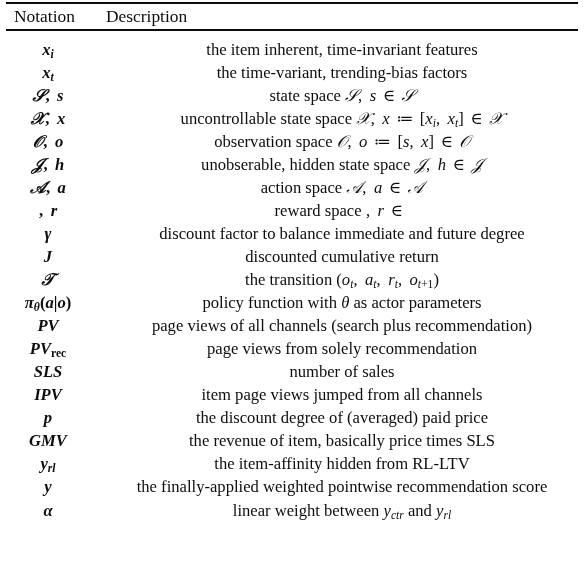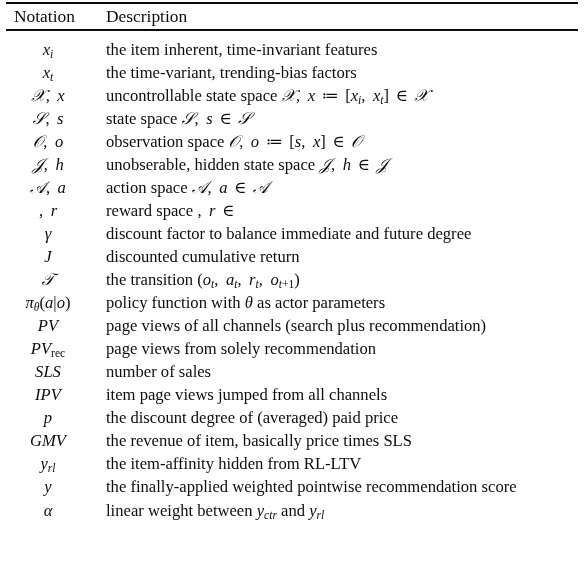--- a/index.html
+++ b/index.html
@@ -56,23 +56,24 @@
 
   .body-row td {
     font-size: 16.6px;
     line-height: 23.05px;
     height: 23.05px;
     white-space: nowrap;
   }
   .cell-notation {
     text-align: center;
     padding-right: 12px !important;
+    font-weight: bold;
   }
   .cell-desc {
-    text-align: left;
+    text-align: center;
     padding-left: 4px !important;
   }
 
   .gap-top    { height: 7px; }
   .gap-bottom { height: 6px; }
 
   
   .mi {            
     font-style: italic;
     font-family: "Liberation Serif", "DejaVu Serif", serif;
@@ -131,30 +132,30 @@
         <td class="cell-notation"><span class="mi">x</span><sub class="mi">i</sub></td>
         <td class="cell-desc">the item inherent, time-invariant features</td>
       </tr>
 
       <tr class="body-row">
         <td class="cell-notation"><span class="mi">x</span><sub class="mi">t</sub></td>
         <td class="cell-desc">the time-variant, trending-bias factors</td>
       </tr>
 
       <tr class="body-row">
+        <td class="cell-notation"><span class="mcal">𝒮</span><span class="comma">,</span> <span class="mi">s</span></td>
+        <td class="cell-desc">state space <span class="mcal">𝒮</span><span class="comma">,</span> <span class="mi">s</span> <span class="op">∈</span> <span class="mcal">𝒮</span></td>
+      </tr>
+
+      <tr class="body-row">
         <td class="cell-notation"><span class="mcal">𝒳</span><span class="comma">,</span> <span class="mi">x</span></td>
         <td class="cell-desc">uncontrollable state space <span class="mcal">𝒳</span><span class="comma">,</span> <span class="mi">x</span> <span class="op">≔</span> [<span class="mi">x</span><sub class="mi">i</sub><span class="comma">,</span> <span class="mi">x</span><sub class="mi">t</sub>] <span class="op">∈</span> <span class="mcal">𝒳</span></td>
       </tr>
 
       <tr class="body-row">
-        <td class="cell-notation"><span class="mcal">𝒮</span><span class="comma">,</span> <span class="mi">s</span></td>
-        <td class="cell-desc">state space <span class="mcal">𝒮</span><span class="comma">,</span> <span class="mi">s</span> <span class="op">∈</span> <span class="mcal">𝒮</span></td>
-      </tr>
-
-      <tr class="body-row">
         <td class="cell-notation"><span class="mcal">𝒪</span><span class="comma">,</span> <span class="mi">o</span></td>
         <td class="cell-desc">observation space <span class="mcal">𝒪</span><span class="comma">,</span> <span class="mi">o</span> <span class="op">≔</span> [<span class="mi">s</span><span class="comma">,</span> <span class="mi">x</span>] <span class="op">∈</span> <span class="mcal">𝒪</span></td>
       </tr>
 
       <tr class="body-row">
         <td class="cell-notation"><span class="mcal">𝒥</span><span class="comma">,</span> <span class="mi">h</span></td>
         <td class="cell-desc">unobserable, hidden state space <span class="mcal">𝒥</span><span class="comma">,</span> <span class="mi">h</span> <span class="op">∈</span> <span class="mcal">𝒥</span></td>
       </tr>
 
       <tr class="body-row">

